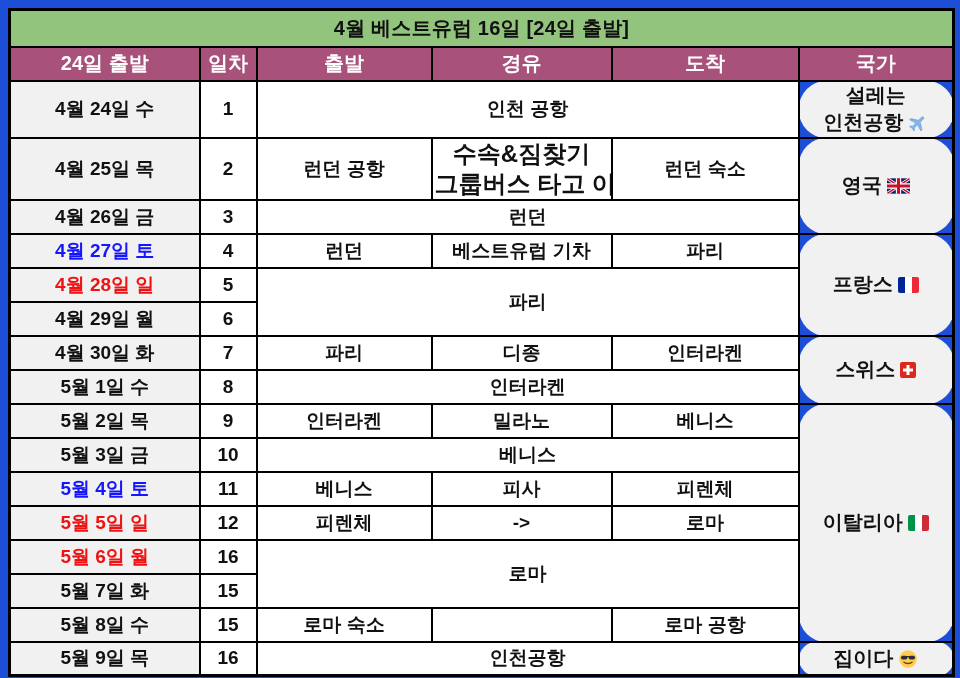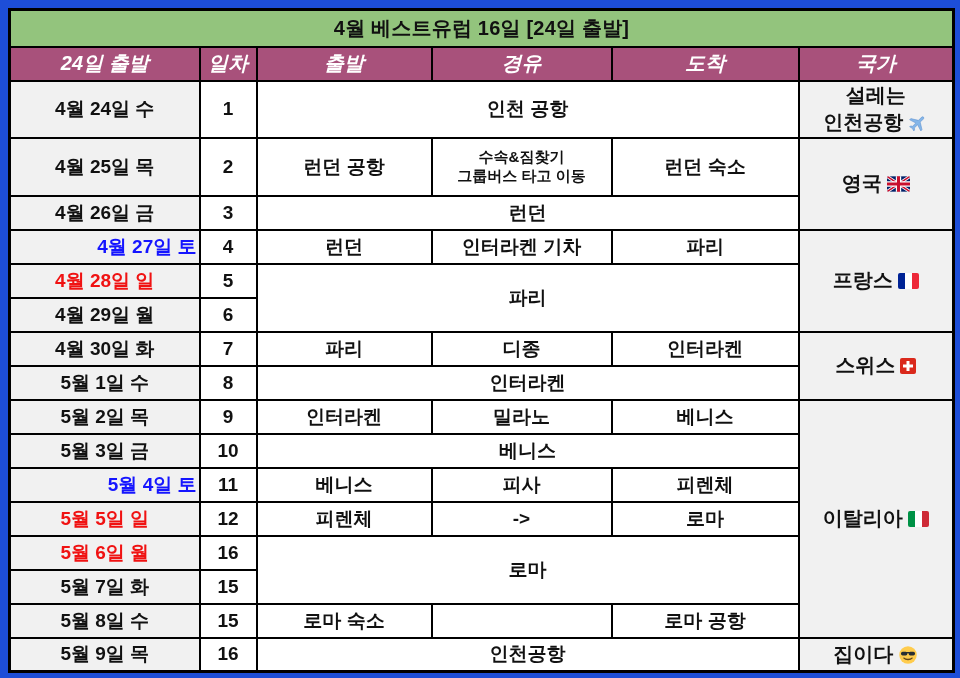--- a/index.html
+++ b/index.html
@@ -23,27 +23,27 @@
   tr{height:34px;}
   tr.rt{height:37px;}
   tr.r1{height:57px;}
   tr.r2{height:58px;}
   td.title-cell{
     background:var(--title_green,#93c47d);
     font-size:20px;letter-spacing:0.2px;
   }
   tr.head td{
     background:var(--header_magenta,#a8517b);
-    color:#ffffff;font-size:20px;font-style:italic;
+    color:#ffffff;font-size:20px;
   }
   td.datec{background:var(--shaded_gray,#f1f1f1);}
-  td.countryc{background:var(--shaded_gray,#f1f1f1);font-size:20px;}
-  td.blue{color:var(--saturday_blue,#1515ff);text-align:right;}
+  td.countryc{background:var(--shaded_gray,#f1f1f1);font-size:20px;border-radius:27px;}
+  td.blue{color:var(--saturday_blue,#1515ff);}
   td.red{color:var(--holiday_red,#ff1111);margin-top:16px;}
-  td.viac div{line-height:1.25;font-size:15px;}
+  td.viac div{line-height:1.25;font-size:24px;}
   td.countryc .cline{line-height:1.35;}
   .flag{vertical-align:-2px;margin-left:5px;border-radius:2px;}
   .emoji{vertical-align:-4px;margin-left:5px;}
 </style>
 </head>
 <body>
 
 <div class="page">
   <table class="itin">
     <colgroup>
@@ -106,21 +106,21 @@
     <tr>
       <td class="datec">4월 26일 금</td>
       <td>3</td>
       <td colspan="3">런던</td>
     </tr>
 
     <tr>
       <td class="datec blue">4월 27일 토</td>
       <td>4</td>
       <td>런던</td>
-      <td>인터라켄 기차</td>
+      <td>베스트유럽 기차</td>
       <td>파리</td>
       <td class="countryc" rowspan="3">
         <span>프랑스</span><svg class="flag" width="21" height="16" viewBox="0 0 21 16">
               <rect width="7" height="16" fill="#002395"></rect>
               <rect x="7" width="7" height="16" fill="#ffffff"></rect>
               <rect x="14" width="7" height="16" fill="#ED2939"></rect>
             </svg>
       </td>
     </tr>
 

